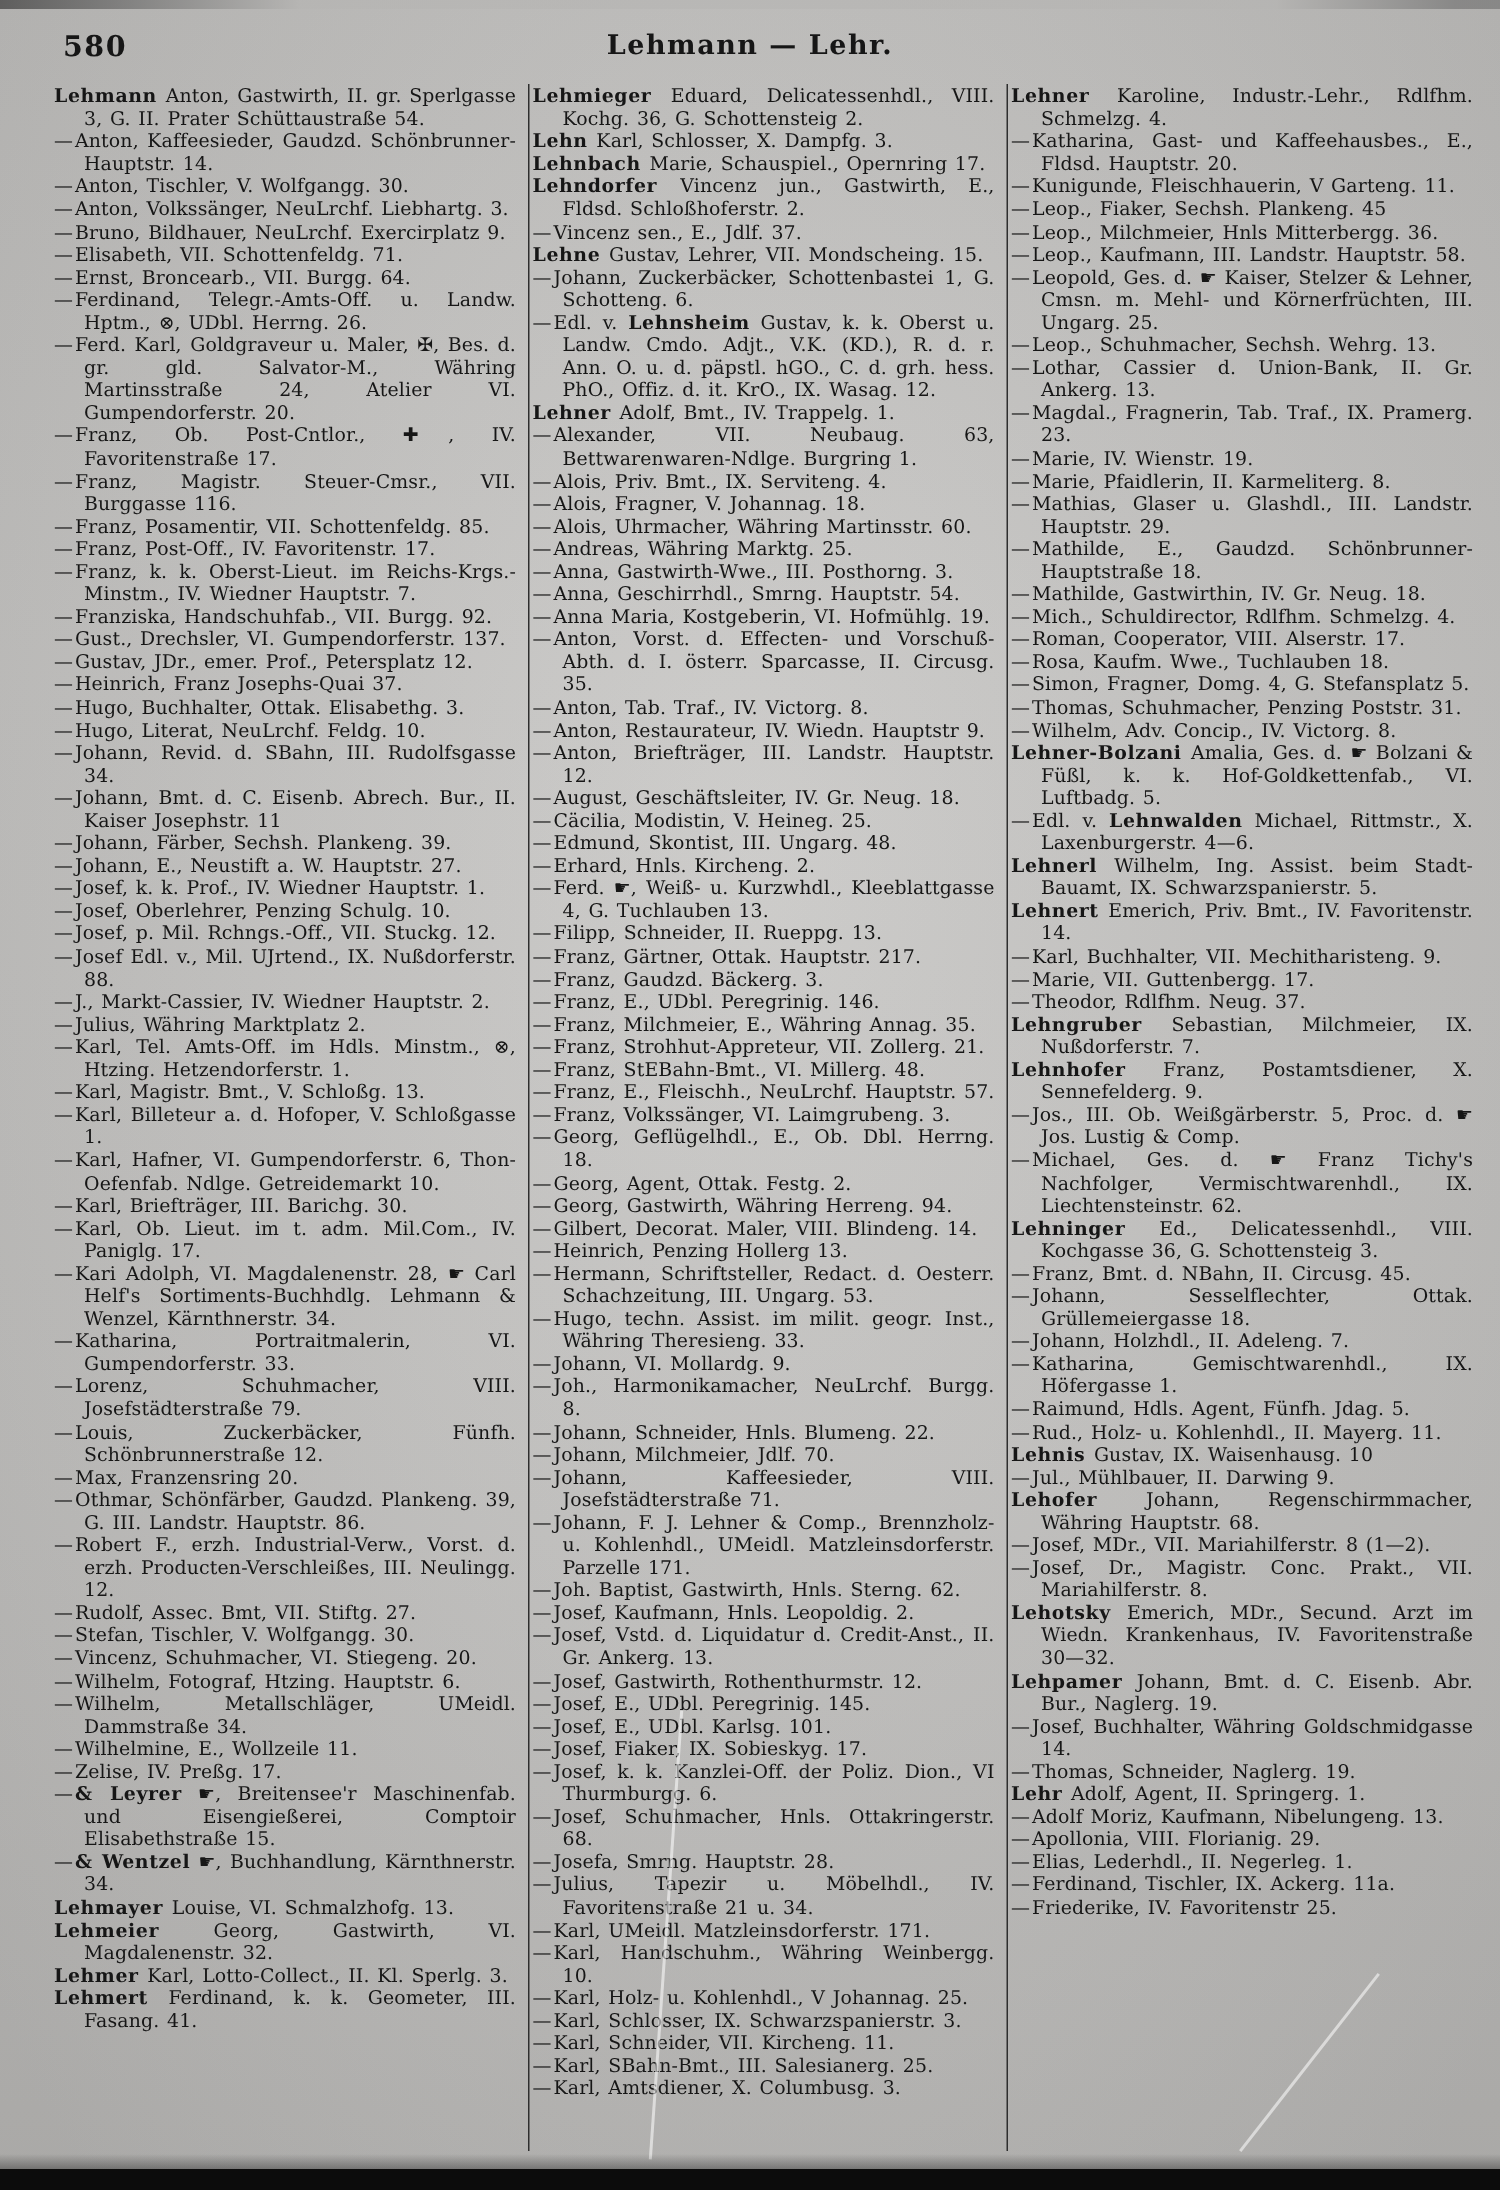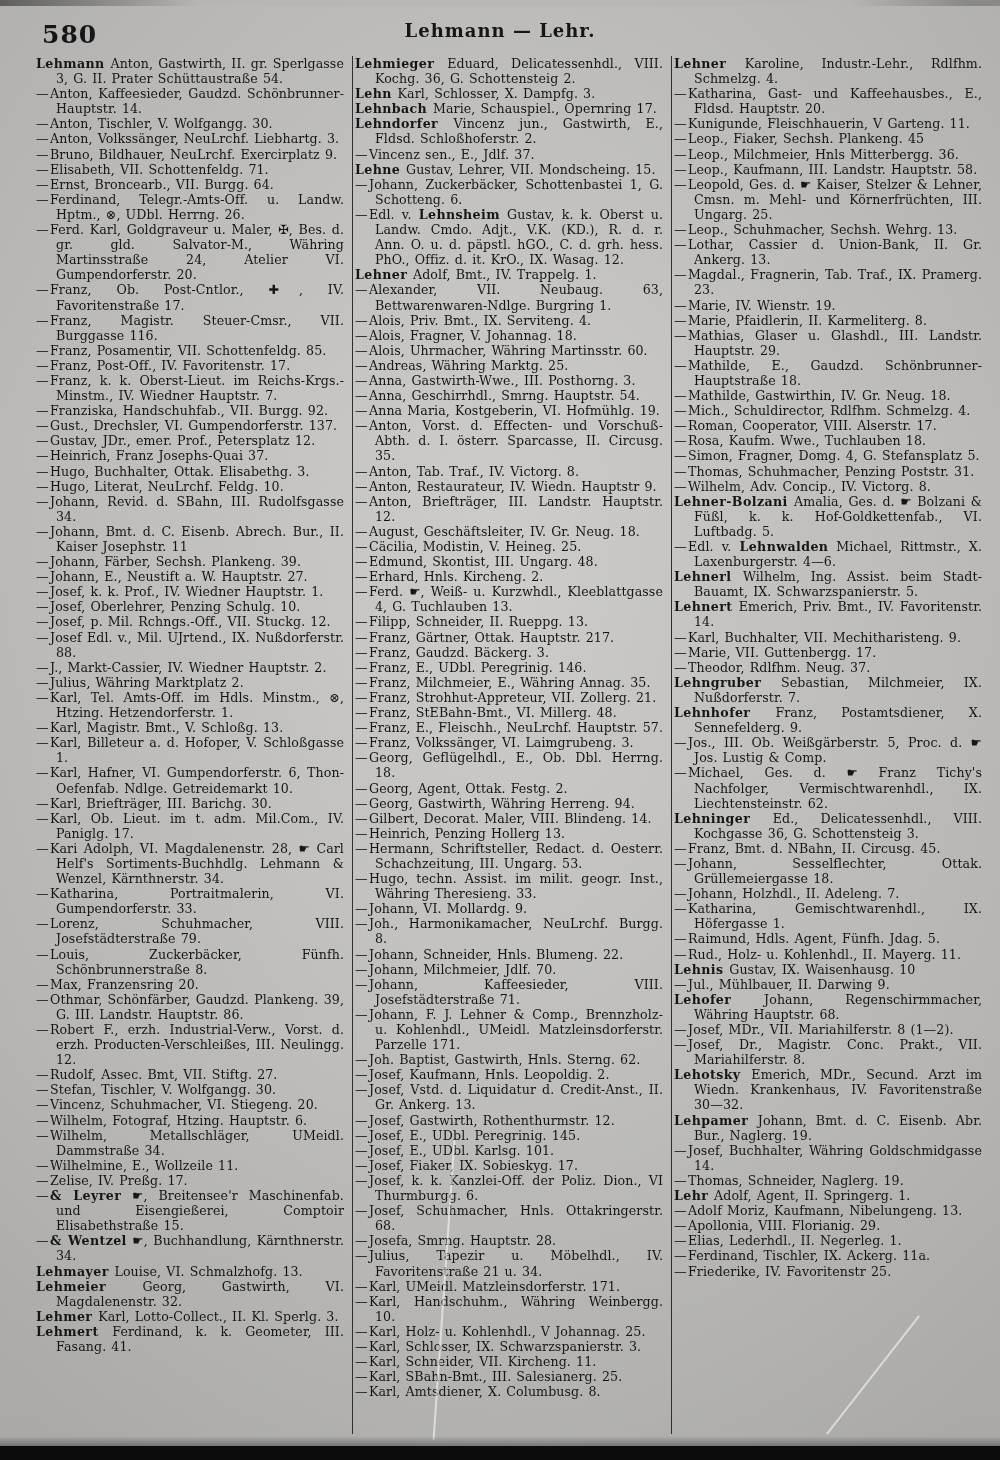--- a/index.html
+++ b/index.html
@@ -30,21 +30,21 @@
   .scratch{
     position:absolute;background:rgba(255,255,255,.55);pointer-events:none;
   }
   .scratch.s1{width:2px;height:300px;left:443px;top:1140px;transform:rotate(4deg);}
   .scratch.s2{width:2px;height:150px;left:872px;top:1300px;transform:rotate(38deg);}
   .header{
     position:absolute;top:18px;left:0;width:100%;height:34px;
   }
   .page-num{
     position:absolute;left:42px;top:2px;
-    font-size:25px;font-weight:bold;letter-spacing:1px;
+    font-size:19px;font-weight:bold;letter-spacing:1px;
   }
   .page-title{
     position:absolute;left:0;width:100%;top:2px;text-align:center;
     font-size:18px;font-weight:bold;letter-spacing:1px;
   }
   .columns{
     position:absolute;left:34px;top:56px;right:10px;bottom:26px;
     display:flex;
   }
   .col{
@@ -110,21 +110,21 @@
         <p class="entry" style="margin: 0px;"><span class="dash">—</span><span>Julius, Währing Marktplatz 2.</span></p>
         <p class="entry" style="margin: 0px;"><span class="dash">—</span><span>Karl, Tel. Amts-Off. im Hdls. Minstm., ⊗, Htzing. Hetzendorferstr. 1.</span></p>
         <p class="entry" style="margin: 0px;"><span class="dash">—</span><span>Karl, Magistr. Bmt., V. Schloßg. 13.</span></p>
         <p class="entry" style="margin: 0px;"><span class="dash">—</span><span>Karl, Billeteur a. d. Hofoper, V. Schloßgasse 1.</span></p>
         <p class="entry" style="margin: 0px;"><span class="dash">—</span><span>Karl, Hafner, VI. Gumpendorferstr. 6, Thon-Oefenfab. Ndlge. Getreidemarkt 10.</span></p>
         <p class="entry" style="margin: 0px;"><span class="dash">—</span><span>Karl, Briefträger, III. Barichg. 30.</span></p>
         <p class="entry" style="margin: 0px;"><span class="dash">—</span><span>Karl, Ob. Lieut. im t. adm. Mil.Com., IV. Paniglg. 17.</span></p>
         <p class="entry" style="margin: 0px;"><span class="dash">—</span><span>Kari Adolph, VI. Magdalenenstr. 28, ☛ Carl Helf's Sortiments-Buchhdlg. Lehmann &amp; Wenzel, Kärnthnerstr. 34.</span></p>
         <p class="entry" style="margin: 0px;"><span class="dash">—</span><span>Katharina, Portraitmalerin, VI. Gumpendorferstr. 33.</span></p>
         <p class="entry" style="margin: 0px;"><span class="dash">—</span><span>Lorenz, Schuhmacher, VIII. Josefstädterstraße 79.</span></p>
-        <p class="entry" style="margin: 0px;"><span class="dash">—</span><span>Louis, Zuckerbäcker, Fünfh. Schönbrunnerstraße 8.</span></p>
+        <p class="entry" style="margin: 0px;"><span class="dash">—</span><span>Louis, Zuckerbäcker, Fünfh. Schönbrunnerstraße 12.</span></p>
         <p class="entry" style="margin: 0px;"><span class="dash">—</span><span>Max, Franzensring 20.</span></p>
         <p class="entry" style="margin: 0px;"><span class="dash">—</span><span>Othmar, Schönfärber, Gaudzd. Plankeng. 39, G. III. Landstr. Hauptstr. 86.</span></p>
         <p class="entry" style="margin: 0px;"><span class="dash">—</span><span>Robert F., erzh. Industrial-Verw., Vorst. d. erzh. Producten-Verschleißes, III. Neulingg. 12.</span></p>
         <p class="entry" style="margin: 0px;"><span class="dash">—</span><span>Rudolf, Assec. Bmt, VII. Stiftg. 27.</span></p>
         <p class="entry" style="margin: 0px;"><span class="dash">—</span><span>Stefan, Tischler, V. Wolfgangg. 30.</span></p>
         <p class="entry" style="margin: 0px;"><span class="dash">—</span><span>Vincenz, Schuhmacher, VI. Stiegeng. 20.</span></p>
         <p class="entry" style="margin: 0px;"><span class="dash">—</span><span>Wilhelm, Fotograf, Htzing. Hauptstr. 6.</span></p>
         <p class="entry" style="margin: 0px;"><span class="dash">—</span><span>Wilhelm, Metallschläger, UMeidl. Dammstraße 34.</span></p>
         <p class="entry" style="margin: 0px;"><span class="dash">—</span><span>Wilhelmine, E., Wollzeile 11.</span></p>
         <p class="entry" style="margin: 0px;"><span class="dash">—</span><span>Zelise, IV. Preßg. 17.</span></p>
@@ -194,21 +194,21 @@
         <p class="entry" style="margin: 0px;"><span class="dash">—</span><span>Josef, k. k. Kanzlei-Off. der Poliz. Dion., VI Thurmburgg. 6.</span></p>
         <p class="entry" style="margin: 0px;"><span class="dash">—</span><span>Josef, Schuhmacher, Hnls. Ottakringerstr. 68.</span></p>
         <p class="entry" style="margin: 0px;"><span class="dash">—</span><span>Josefa, Smrng. Hauptstr. 28.</span></p>
         <p class="entry" style="margin: 0px;"><span class="dash">—</span><span>Julius, Tapezir u. Möbelhdl., IV. Favoritenstraße 21 u. 34.</span></p>
         <p class="entry" style="margin: 0px;"><span class="dash">—</span><span>Karl, UMeidl. Matzleinsdorferstr. 171.</span></p>
         <p class="entry" style="margin: 0px;"><span class="dash">—</span><span>Karl, Handschuhm., Währing Weinbergg. 10.</span></p>
         <p class="entry" style="margin: 0px;"><span class="dash">—</span><span>Karl, Holz- u. Kohlenhdl., V Johannag. 25.</span></p>
         <p class="entry" style="margin: 0px;"><span class="dash">—</span><span>Karl, Schlosser, IX. Schwarzspanierstr. 3.</span></p>
         <p class="entry" style="margin: 0px;"><span class="dash">—</span><span>Karl, Schneider, VII. Kircheng. 11.</span></p>
         <p class="entry" style="margin: 0px;"><span class="dash">—</span><span>Karl, SBahn-Bmt., III. Salesianerg. 25.</span></p>
-        <p class="entry" style="margin: 0px;"><span class="dash">—</span><span>Karl, Amtsdiener, X. Columbusg. 8.</span></p>
+        <p class="entry" style="margin: 0px;"><span class="dash">—</span><span>Karl, Amtsdiener, X. Columbusg. 3.</span></p>
       </div>
     <div class="col" id="col-2">
         <p class="entry" style="margin: 0px;"><span class="lead">Lehner </span><span>Karoline, Industr.-Lehr., Rdlfhm. Schmelzg. 4.</span></p>
         <p class="entry" style="margin: 0px;"><span class="dash">—</span><span>Katharina, Gast- und Kaffeehausbes., E., Fldsd. Hauptstr. 20.</span></p>
         <p class="entry" style="margin: 0px;"><span class="dash">—</span><span>Kunigunde, Fleischhauerin, V Garteng. 11.</span></p>
         <p class="entry" style="margin: 0px;"><span class="dash">—</span><span>Leop., Fiaker, Sechsh. Plankeng. 45</span></p>
         <p class="entry" style="margin: 0px;"><span class="dash">—</span><span>Leop., Milchmeier, Hnls Mitterbergg. 36.</span></p>
         <p class="entry" style="margin: 0px;"><span class="dash">—</span><span>Leop., Kaufmann, III. Landstr. Hauptstr. 58.</span></p>
         <p class="entry" style="margin: 0px;"><span class="dash">—</span><span>Leopold, Ges. d. ☛ Kaiser, Stelzer &amp; Lehner, Cmsn. m. Mehl- und Körnerfrüchten, III. Ungarg. 25.</span></p>
         <p class="entry" style="margin: 0px;"><span class="dash">—</span><span>Leop., Schuhmacher, Sechsh. Wehrg. 13.</span></p>

